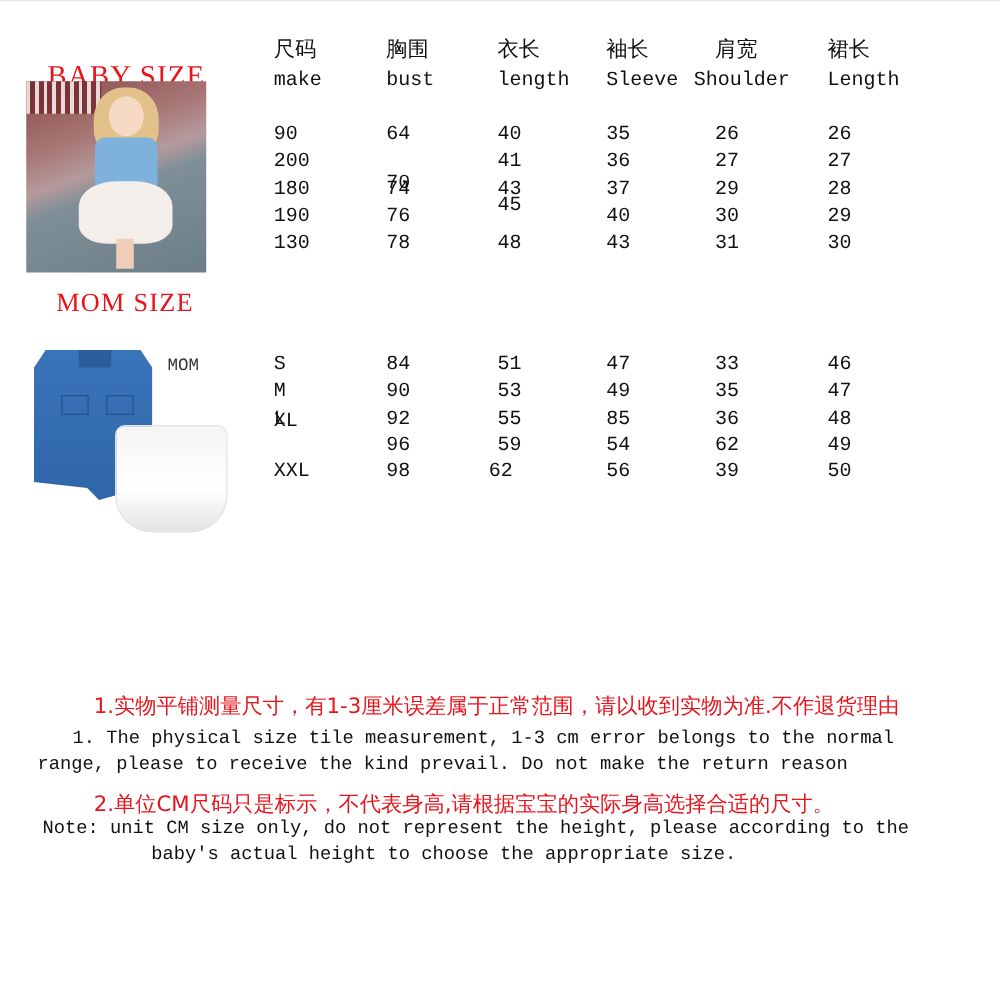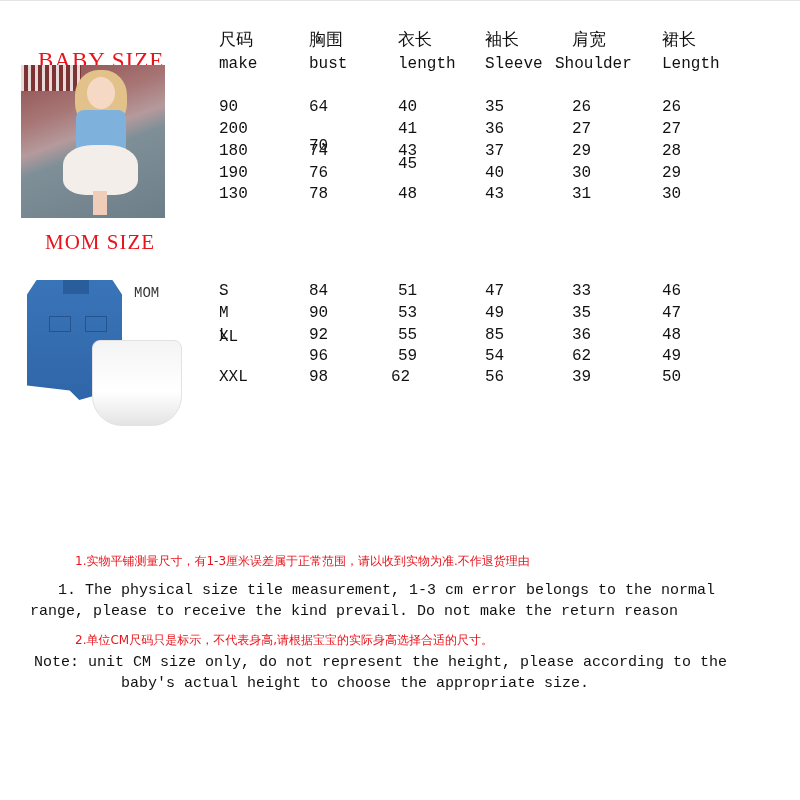--- a/index.html
+++ b/index.html
@@ -29,21 +29,21 @@
     .mom-photo .pocket { position: absolute; top: 36px; width: 20px; height: 14px; border: 1px solid #24538e; }
     .mom-photo .pocket.l { left: 22px; }
     .mom-photo .pocket.r { left: 58px; }
     .mom-photo .skirt { position: absolute; left: 70px; top: 72px; width: 88px; height: 84px;
       background: linear-gradient(180deg, #f4f4f4, #ffffff 60%, #e4e4e4); border-radius: 8px 8px 30px 30px; border: 1px solid #e2e2e2; }
     .mom-label { position: absolute; left: 134px; top: 285px; font-family: Liberation Mono, monospace; font-size: 14px; color: #333; }
     .hdr-cn { font-family: "DejaVu Sans", sans-serif; font-size: 17px; }
     .hdr { position: absolute; top: 28px; }
     .hdr-en { position: absolute; top: 55px; font-size: 16px; }
     .row { position: absolute; font-size: 16px; }
-    .note-cn { position: absolute; color: #e8141c; font-family: "DejaVu Sans", sans-serif; font-size: 12px; }
+    .note-cn { position: absolute; color: #e8141c; font-family: "DejaVu Sans", sans-serif; font-size: 17px; }
     .note-en { position: absolute; font-size: 15px; color: #111; white-space: nowrap; }
   </style>
 </head>
 <body>
 
 <div class="topline"></div>
 
 <div class="title-red baby-title">BABY SIZE</div>
 
 <div class="photo baby-photo">

